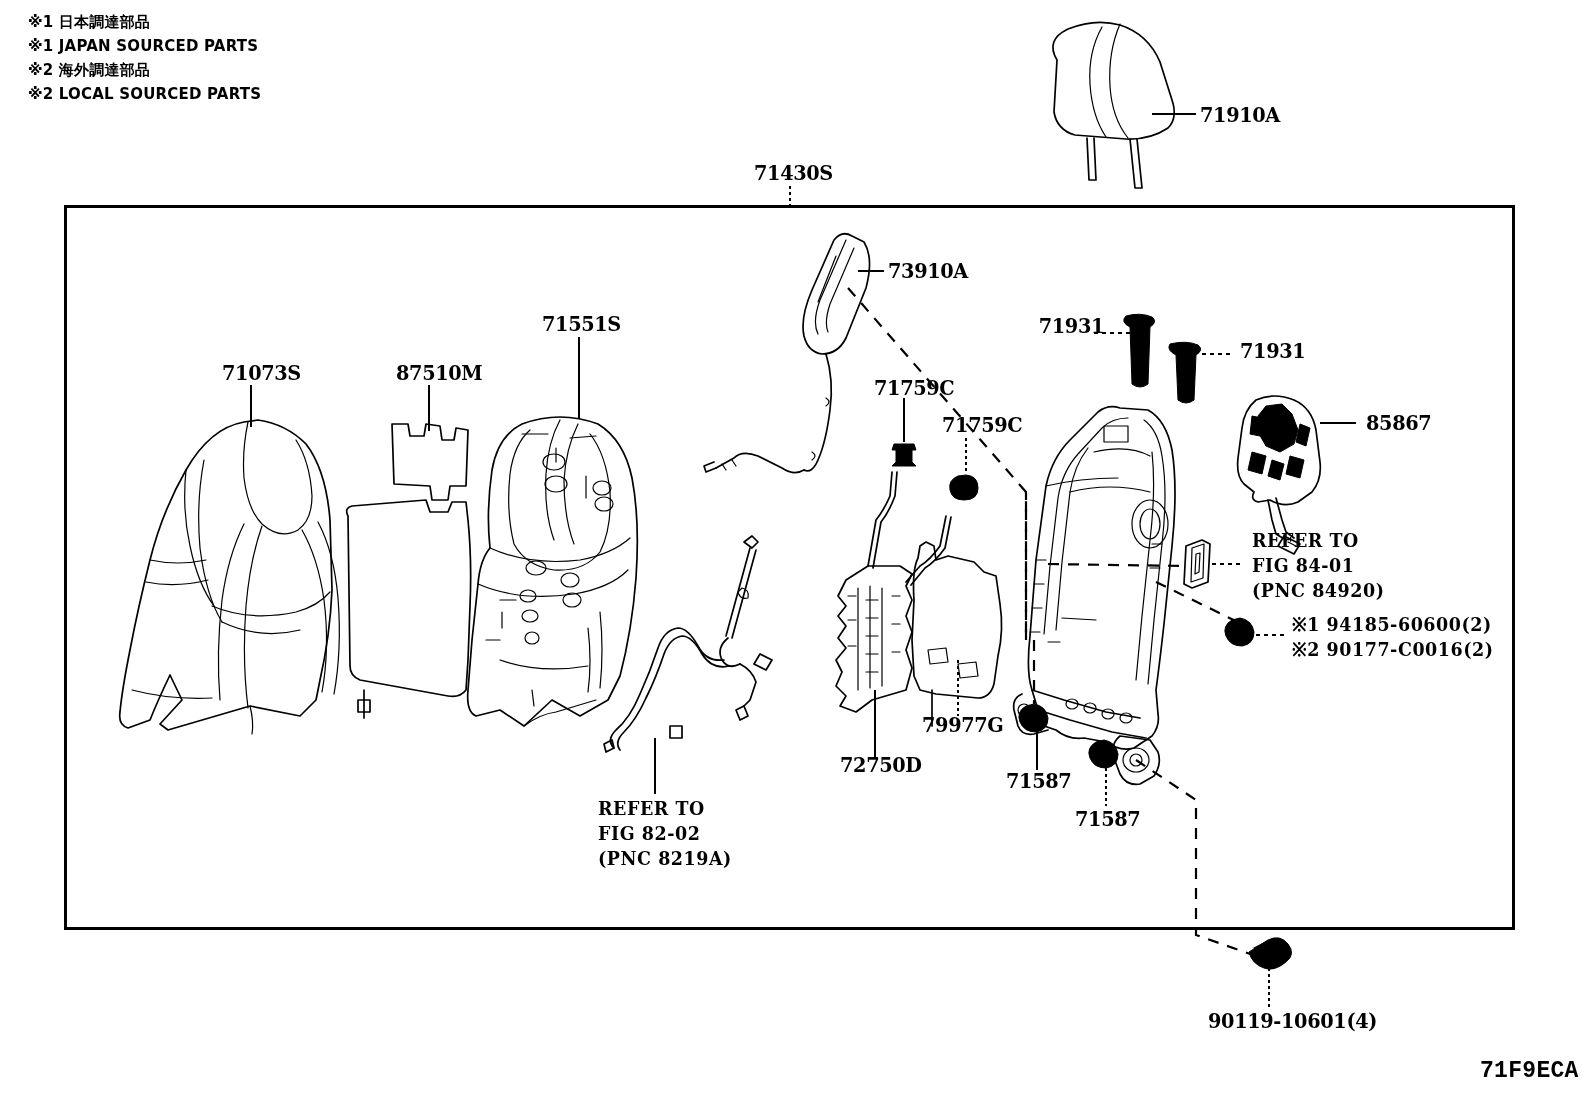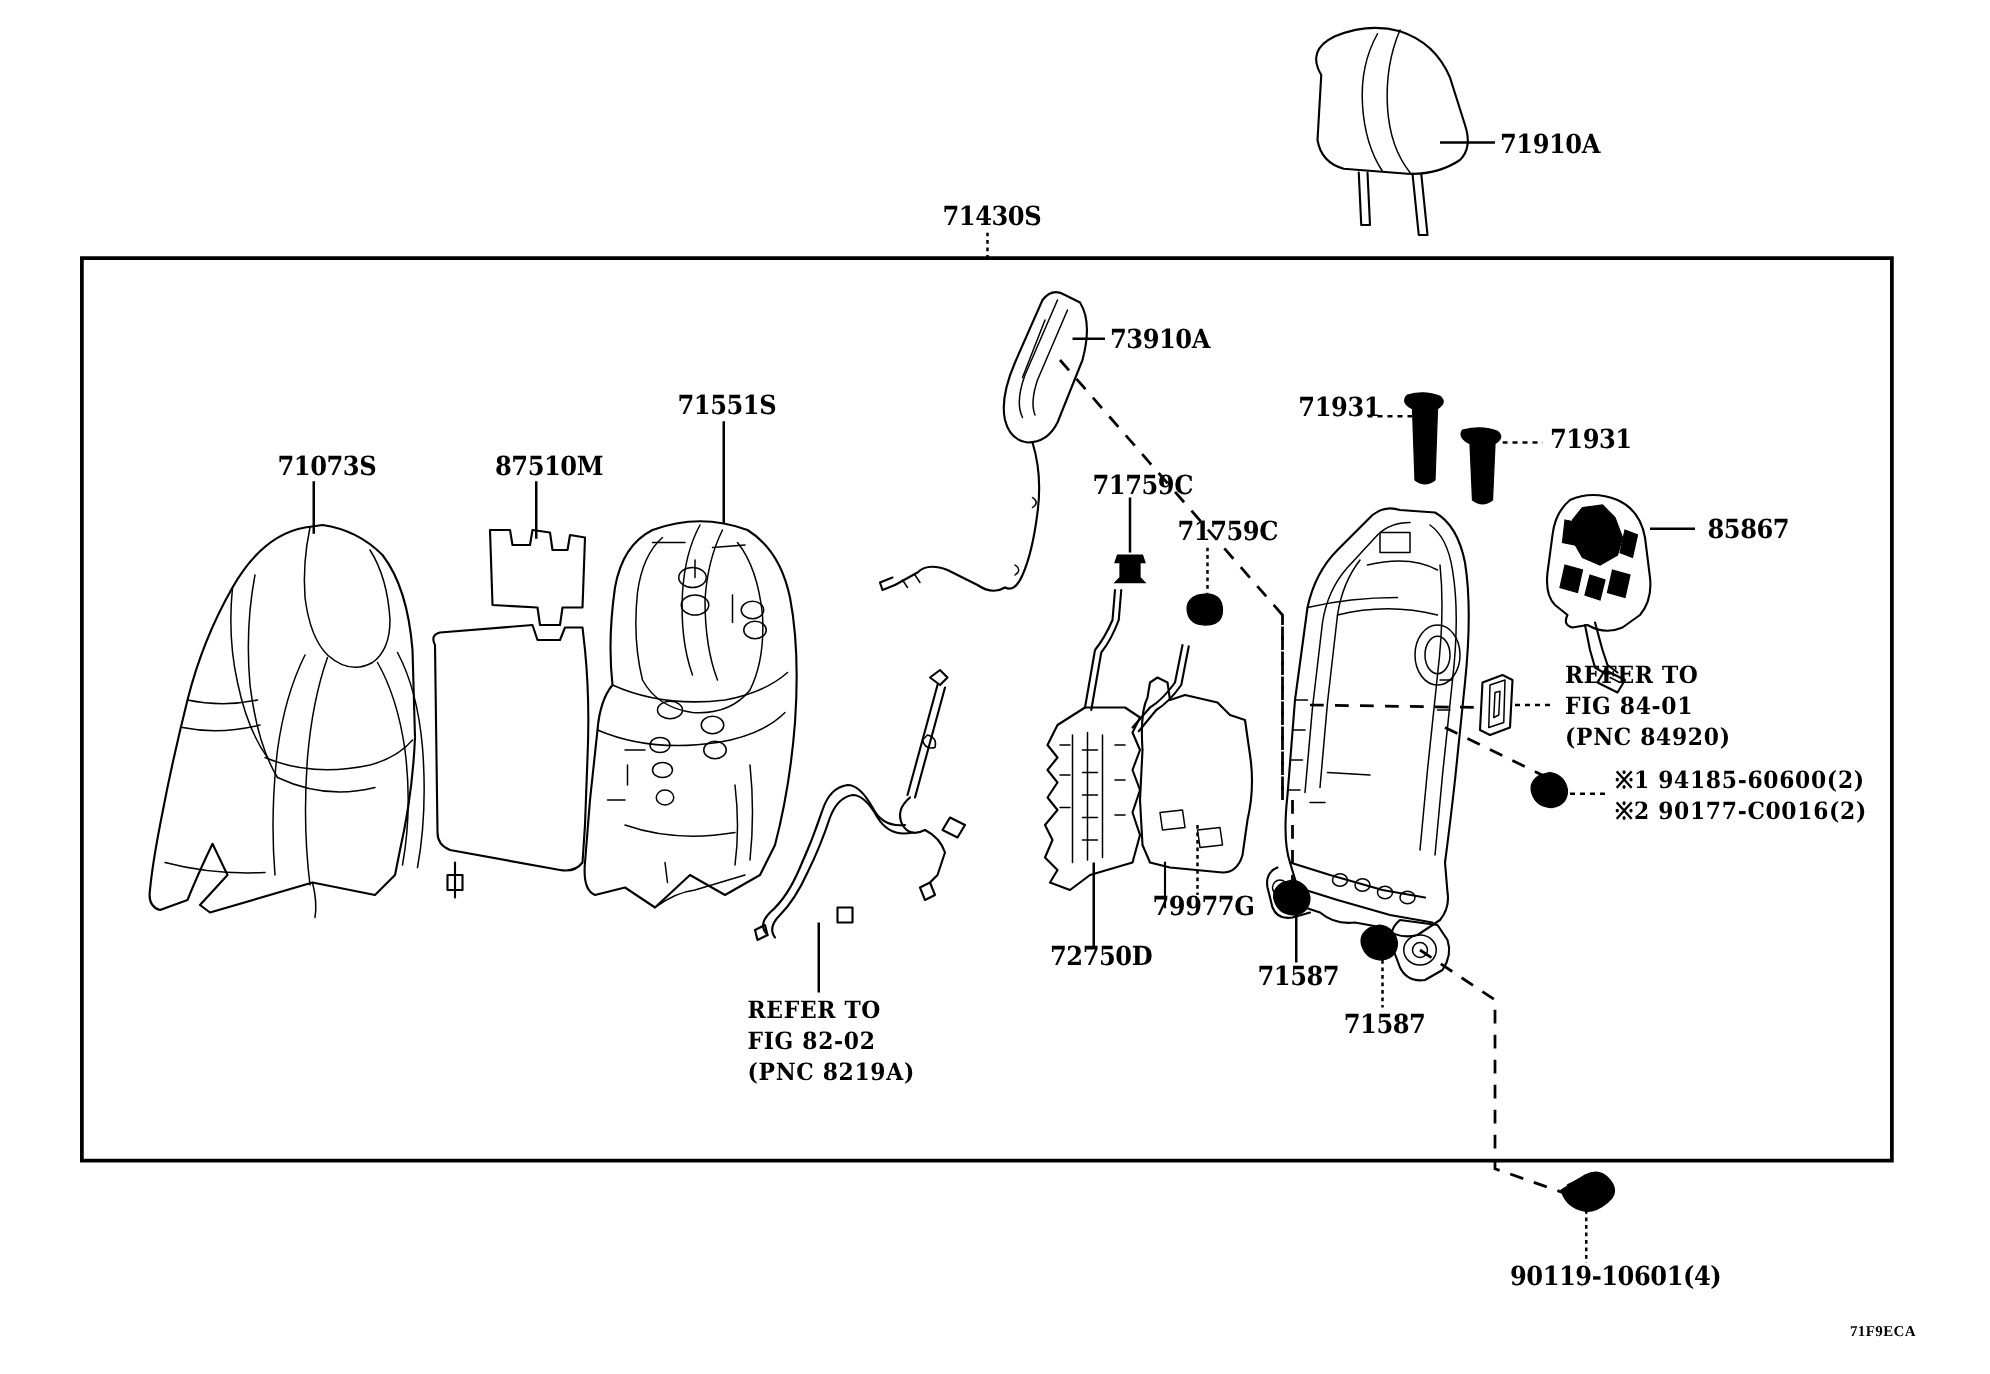--- a/index.html
+++ b/index.html
@@ -13,22 +13,22 @@
               letter-spacing:.2px;white-space:nowrap;}
 
   
   .lbl{position:absolute;font-family:"DejaVu Serif",serif;font-weight:bold;
        font-size:21px;letter-spacing:-.4px;white-space:nowrap;
        transform:scaleX(.92);transform-origin:left center;}
   .lbl.r{transform-origin:right center;}
   .refer{position:absolute;font-family:"DejaVu Serif",serif;font-weight:bold;
          font-size:19px;line-height:25px;letter-spacing:.6px;white-space:nowrap;
          transform:scaleX(.92);transform-origin:left center;}
-  .code{position:absolute;font-family:Liberation Serif, serif;font-weight:bold;
-        font-size:12px;letter-spacing:.3px;}
+  .code{position:absolute;font-family:Liberation Mono, monospace;font-weight:bold;
+        font-size:23px;letter-spacing:.3px;}
 
   
   .lead{position:absolute;background:#000;}
   .lead.v{width:2px;}
   .lead.h{height:2px;}
   .dot.v{position:absolute;width:2px;
      background-image:linear-gradient(to bottom,#000 0 3px,transparent 3px 6px);
      background-size:2px 6px;}
   .dot.h{position:absolute;height:2px;
      background-image:linear-gradient(to right,#000 0 4px,transparent 4px 8px);
@@ -42,20 +42,26 @@
   .ln{fill:none;stroke:#000;stroke-width:1.7;stroke-linejoin:round;stroke-linecap:round;}
   .ln-t{fill:none;stroke:#000;stroke-width:1.2;stroke-linejoin:round;stroke-linecap:round;}
   .fillblk{fill:#000;stroke:#000;stroke-width:1;}
   .dash-leader{fill:none;stroke:#000;stroke-width:2.2;stroke-dasharray:11 9;}
 </style>
 </head>
 <body>
 
 <div id="stage">
 
+  <div id="legend">
+    <div>※1 日本調達部品</div>
+    <div>※1 JAPAN SOURCED PARTS</div>
+    <div>※2 海外調達部品</div>
+    <div>※2 LOCAL SOURCED PARTS</div>
+  </div>
 
   <div id="mainbox"></div>
 
   <svg width="1592" height="1099">
 
     <g>
       <path class="ln" d="M1057 60 Q1045 40 1068 29 Q1095 18 1120 25 Q1148 34 1160 62
                           L1172 100 Q1178 118 1168 128 Q1150 140 1126 139
                           L1075 135 Q1057 130 1054 112 Z"></path>
       <path class="ln-t" d="M1102 27 Q1088 52 1090 84 Q1092 116 1106 137"></path>

